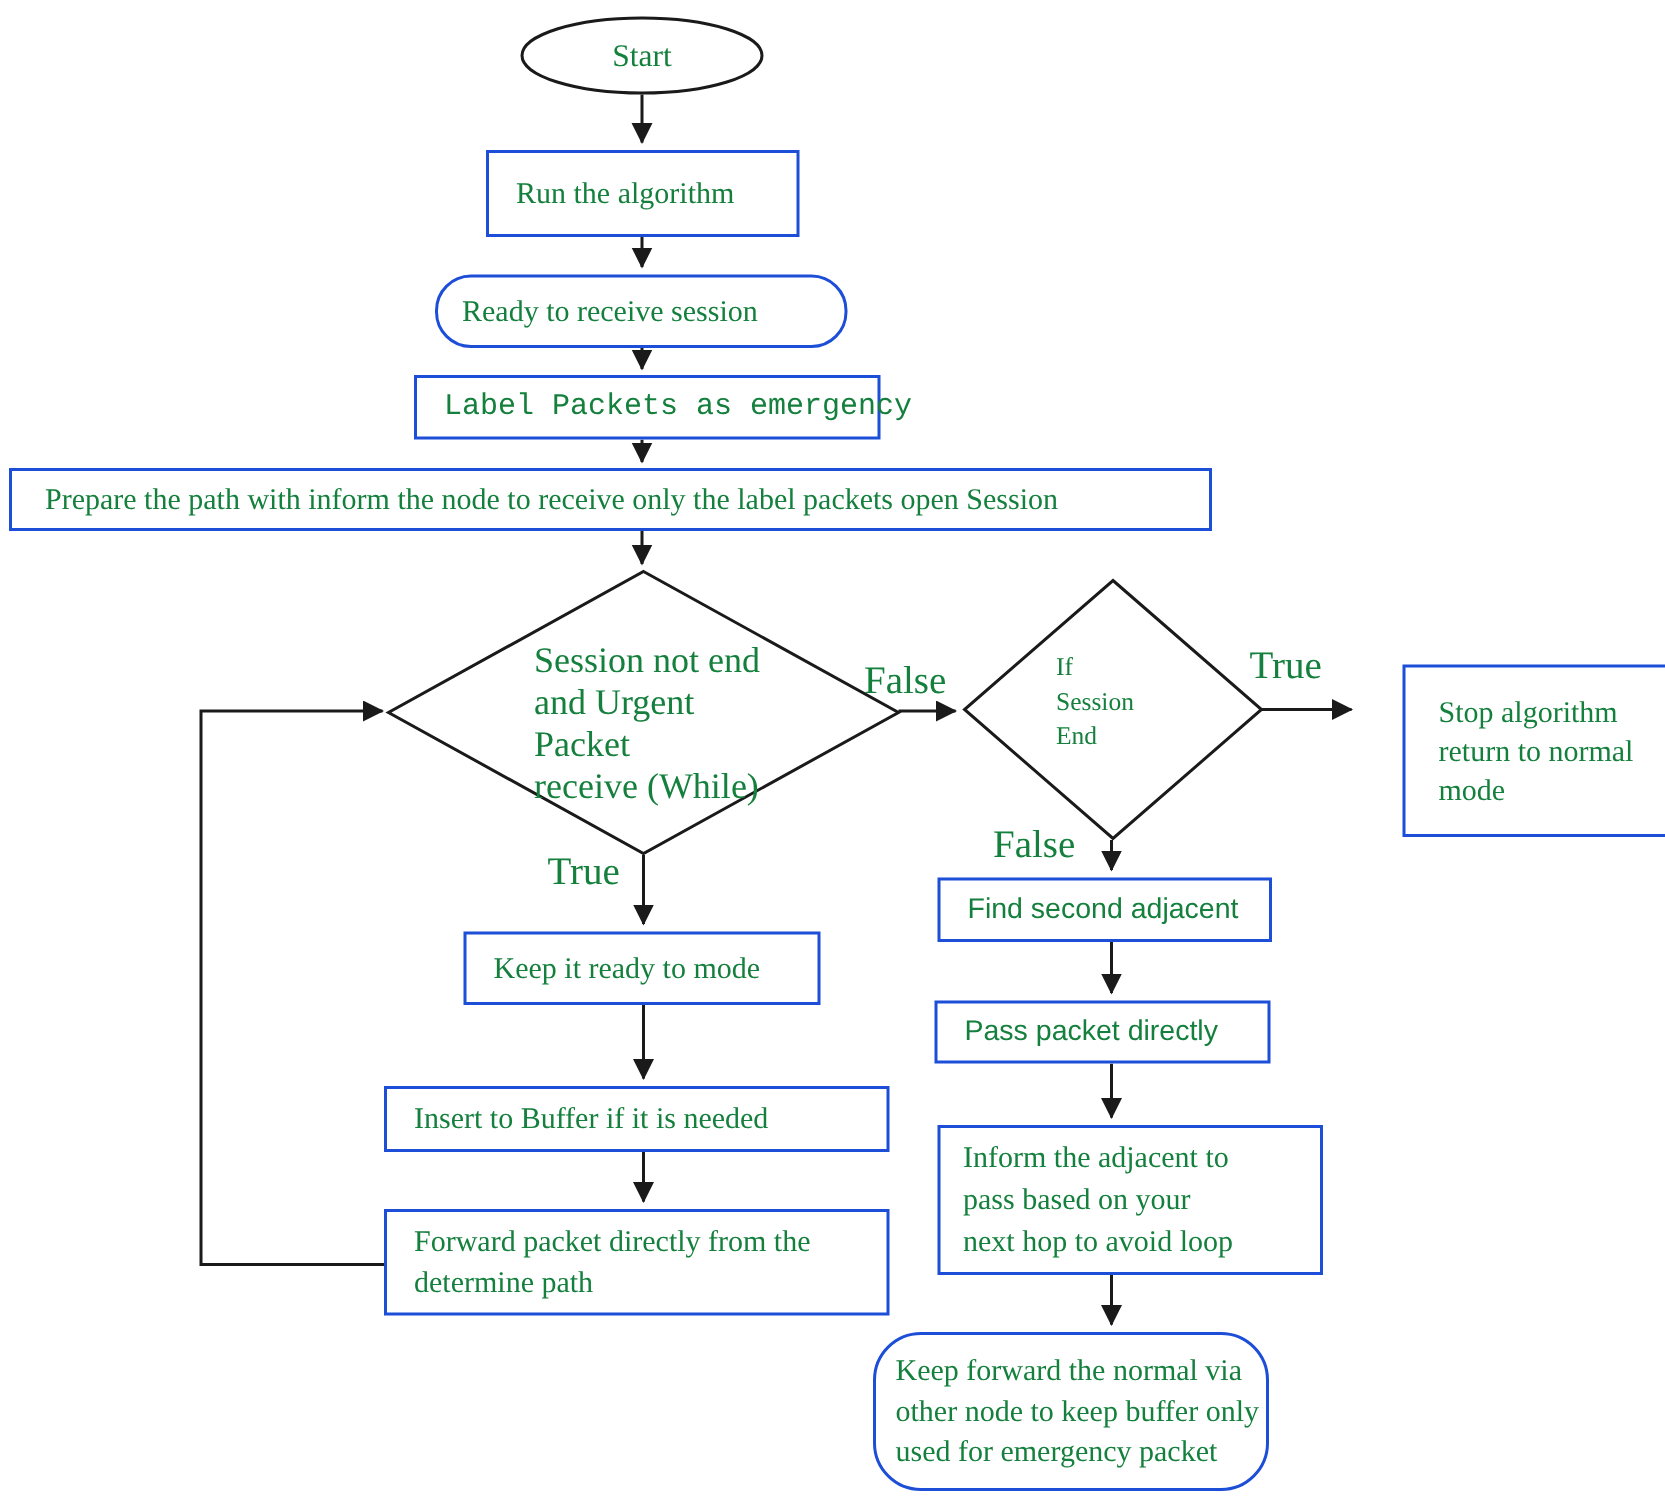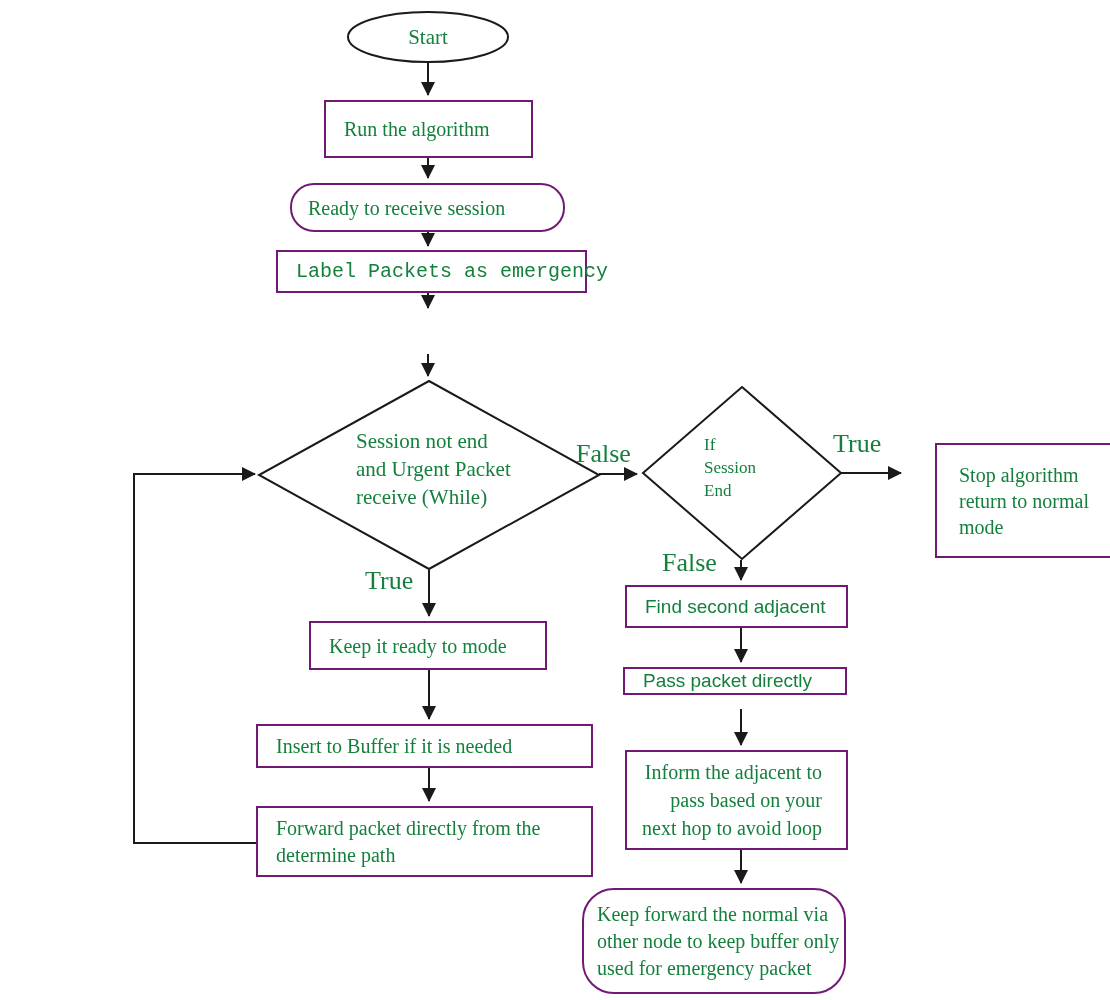--- a/index.html
+++ b/index.html
@@ -10,21 +10,21 @@
     background: #ffffff;
     font-family: "Liberation Serif", serif;
     color: #15803d;
     overflow: hidden;
   }
   svg.wires { position: absolute; left: 0; top: 0; z-index: 1; }
   .node {
     position: absolute;
     z-index: 2;
     box-sizing: border-box;
-    border: 2px solid #701a75;
+    border: 2px solid #1d4ed8;
     background: #ffffff;
     display: flex;
     align-items: center;
     font-size: 20px;
     line-height: 26px;
     padding-left: 18px;
     white-space: pre-line;
   }
   .nowrap { white-space: nowrap; }
   .sans { font-family: "Liberation Sans", sans-serif; font-size: 19px; }
@@ -45,26 +45,26 @@
                    display: flex; align-items: center; justify-content: center; font-size: 21px; }
   #n-run          { left: 324px; top: 100px; width: 209px; height: 58px; }
   #n-ready        { left: 290px; top: 183px; width: 275px; height: 49px; padding-left: 16px; border-radius: 24px; }
   #n-label        { left: 276px; top: 250px; width: 311px; height: 43px; font-family: Liberation Mono, monospace; }
   #n-prepare      { left: 6px;   top: 312px; width: 802px; height: 42px; padding-left: 22px; }
   #n-stop         { left: 935px; top: 443px; width: 196px; height: 115px; padding-left: 22px; }
   #n-keep-ready   { left: 309px; top: 621px; width: 238px; height: 49px; }
   #n-insert       { left: 256px; top: 724px; width: 337px; height: 44px; }
   #n-forward      { left: 256px; top: 806px; width: 337px; height: 71px; line-height: 27px; }
   #n-find         { left: 625px; top: 585px; width: 223px; height: 43px; }
-  #n-pass         { left: 623px; top: 667px; width: 224px; height: 28px; }
-  #n-inform       { left: 625px; top: 750px; width: 223px; height: 100px; line-height: 28px; padding-left: 15px; text-align: right; }
+  #n-pass         { left: 623px; top: 667px; width: 224px; height: 42px; }
+  #n-inform       { left: 625px; top: 750px; width: 257px; height: 100px; line-height: 28px; padding-left: 15px; }
   #n-keep-forward { left: 582px; top: 888px; width: 264px; height: 106px; line-height: 27px; padding-left: 13px; border-radius: 32px; }
 
   
-  #d1-label { left: 356px; top: 427px; width: 175px; font-size: 21px; line-height: 28px; }
+  #d1-label { left: 356px; top: 427px; width: 175px; font-size: 24px; line-height: 28px; }
   #d2-label { left: 704px; top: 433px; width: 95px;  font-size: 17px; line-height: 23px; }
 
   
   #e-while-false  { left: 576px; top: 440px; }
   #e-while-true   { left: 365px; top: 567px; }
   #e-session-true { left: 833px; top: 430px; }
   #e-session-false{ left: 662px; top: 549px; }
 </style>
 </head>
 <body>
@@ -97,20 +97,21 @@
     <ellipse cx="428" cy="37" rx="80" ry="25" fill="#ffffff" stroke="#1a1a1a" stroke-width="2"></ellipse>
     <polygon points="429,381 599,475 429,569 259,475" fill="#ffffff" stroke="#1a1a1a" stroke-width="2"></polygon>
     <polygon points="742,387 841,473 742,559 643,473" fill="#ffffff" stroke="#1a1a1a" stroke-width="2"></polygon>
   </svg>
 
   <div class="free-label" id="n-start-label">Start</div>
 
   <div class="node nowrap" id="n-run">Run the algorithm</div>
   <div class="node nowrap" id="n-ready">Ready to receive session</div>
   <div class="node nowrap" id="n-label">Label Packets as emergency</div>
+  <div class="node nowrap" id="n-prepare">Prepare the path with inform the node to receive only the label packets open Session</div>
   <div class="node" id="n-stop">Stop algorithm
 return to normal
 mode</div>
   <div class="node nowrap" id="n-keep-ready">Keep it ready to mode</div>
   <div class="node nowrap" id="n-insert">Insert to Buffer if it is needed</div>
   <div class="node" id="n-forward">Forward packet directly from the
 determine path</div>
   <div class="node nowrap sans" id="n-find">Find second adjacent</div>
   <div class="node nowrap sans" id="n-pass">Pass packet directly</div>
   <div class="node" id="n-inform">Inform the adjacent to

